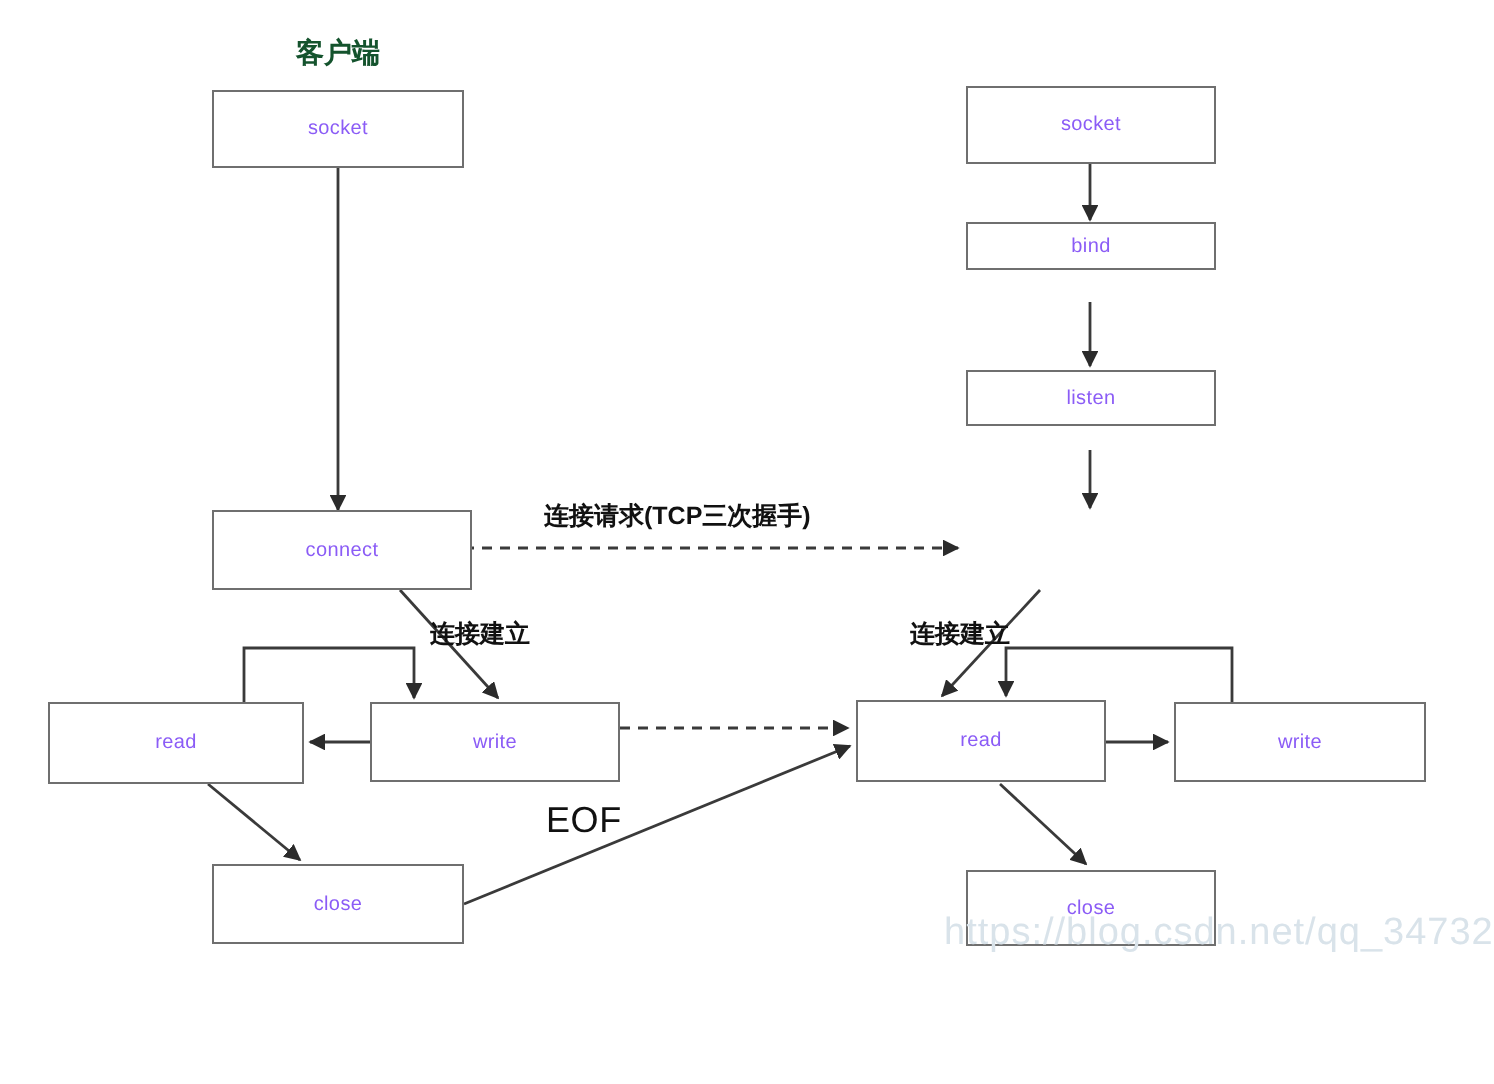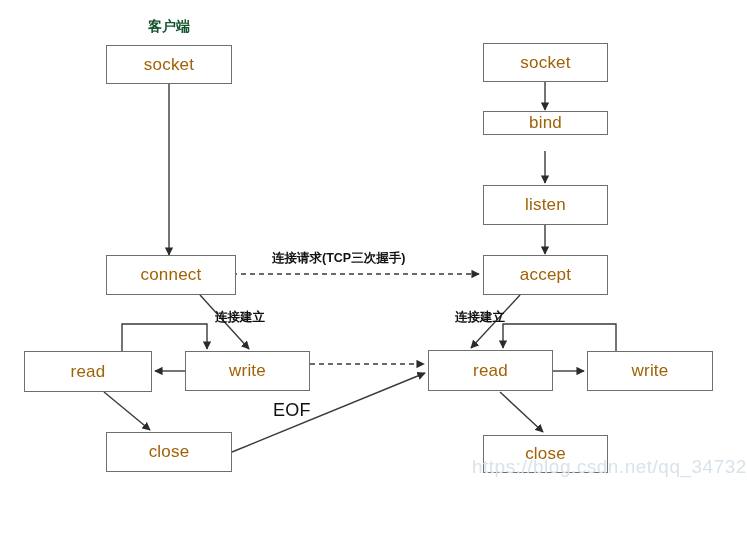--- a/index.html
+++ b/index.html
@@ -25,22 +25,22 @@
     pointer-events: none;
   }
   .node {
     position: absolute;
     box-sizing: border-box;
     border: 1px solid #6f6f6f;
     background: #ffffff;
     display: flex;
     align-items: center;
     justify-content: center;
-    font-size: 17px;
-    color: #a16207;
+    font-size: 10px;
+    color: #8b5cf6;
     letter-spacing: 0.2px;
   }
   .col-title {
     position: absolute;
     font-size: 14px;
     font-weight: bold;
     color: #14532d;
     text-align: center;
     white-space: nowrap;
   }
@@ -119,22 +119,21 @@
   </svg>
 
   <div class="node" style="left:106px; top:45px; width:126px; height:39px;">socket</div>
   <div class="node" style="left:106px; top:255px; width:130px; height:40px;">connect</div>
   <div class="node" style="left:24px; top:351px; width:128px; height:41px;">read</div>
   <div class="node" style="left:185px; top:351px; width:125px; height:40px;">write</div>
   <div class="node" style="left:106px; top:432px; width:126px; height:40px;">close</div>
 
   <div class="node" style="left:483px; top:43px; width:125px; height:39px;">socket</div>
   <div class="node" style="left:483px; top:111px; width:125px; height:24px;">bind</div>
-  <div class="node" style="left:483px; top:185px; width:125px; height:40px;">listen</div>
-  <div class="node" style="left:483px; top:255px; width:125px; height:40px;">accept</div>
+  <div class="node" style="left:483px; top:185px; width:125px; height:28px;">listen</div>
   <div class="node" style="left:428px; top:350px; width:125px; height:41px;">read</div>
   <div class="node" style="left:587px; top:351px; width:126px; height:40px;">write</div>
   <div class="node" style="left:483px; top:435px; width:125px; height:38px;">close</div>
 
   <div class="edge-label" style="left:272px; top:250px;">连接请求(TCP三次握手)</div>
   <div class="edge-label" style="left:215px; top:309px;">连接建立</div>
   <div class="edge-label" style="left:455px; top:309px;">连接建立</div>
   <div class="edge-label plain" style="left:273px; top:400px;">EOF</div>
 
   <div class="watermark" style="left:472px; top:456px;">https://blog.csdn.net/qq_34732729</div>

